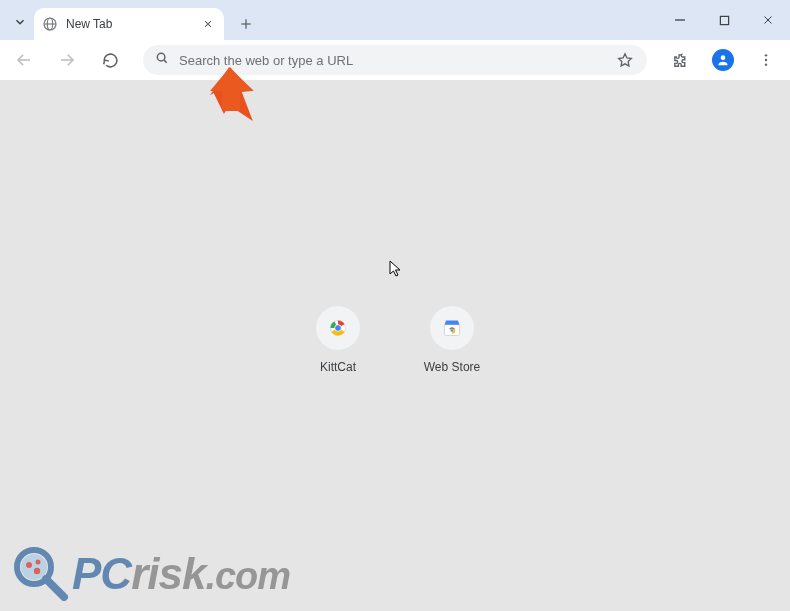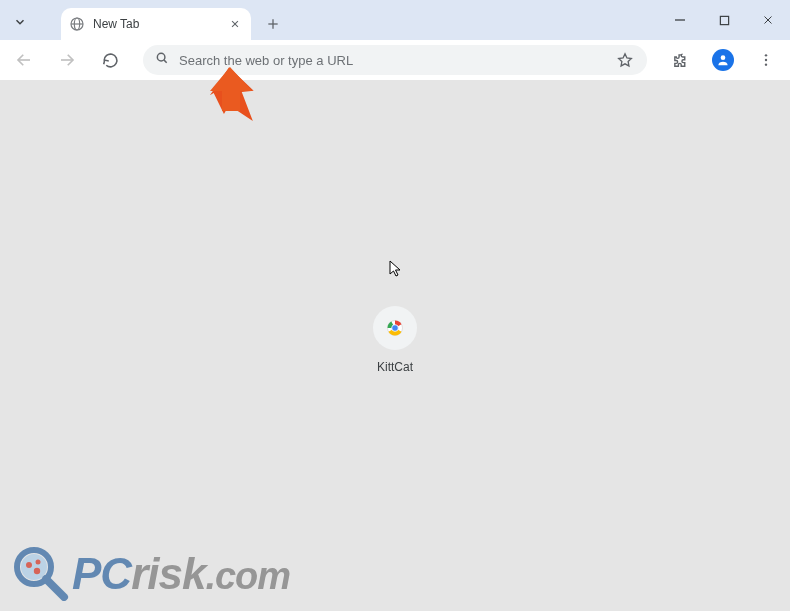--- a/index.html
+++ b/index.html
@@ -25,21 +25,20 @@
 .tab {
   height: 32px;
   background: #ffffff;
   border-radius: 10px 10px 0 0;
   display: flex;
   align-items: center;
   padding: 0 8px;
   min-width: 190px;
   position: relative;
   cursor: pointer;
-  margin-left: 27px;
 }
 .tab .favicon {
   width: 16px; height: 16px;
   margin-right: 8px;
 }
 .tab .title {
   font-size: 12px;
   color: #3c4043;
   flex: 1;
 }
@@ -314,20 +313,34 @@
           <circle cx="12" cy="12" r="9" fill="#fff" stroke="#d8d8d8"></circle>
           <path d="M12 3a9 9 0 0 1 7.8 4.5L12 12z" fill="#ea4335"></path>
           <path d="M19.8 7.5A9 9 0 0 1 12 21l0-9z" fill="#fbbc04" transform="rotate(60 12 12)"></path>
           <path d="M4.2 7.5A9 9 0 0 1 12 3v9z" fill="#34a853" transform="rotate(-30 12 12)"></path>
           <circle cx="12" cy="12" r="4" fill="#4285f4"></circle>
           <circle cx="12" cy="12" r="4" fill="none" stroke="#fff" stroke-width="1"></circle>
         </svg>
       </div>
       <div class="shortcut-label">KittCat</div>
     </div>
+    <div class="shortcut">
+      <div class="shortcut-icon">
+        <svg width="20" height="20" viewBox="0 0 24 24">
+          <rect x="3" y="8" width="18" height="13" rx="1.5" fill="#fff" stroke="#d0d0d0"></rect>
+          <path d="M3 8 L5 3 L19 3 L21 8 Z" fill="#4285f4"></path>
+          <circle cx="12" cy="15" r="4" fill="#fff"></circle>
+          <path d="M12 11a4 4 0 0 1 3.5 2L12 15z" fill="#ea4335"></path>
+          <path d="M15.5 13a4 4 0 0 1-3.5 6v-4z" fill="#fbbc04"></path>
+          <path d="M8.5 13a4 4 0 0 1 3.5-2v4z" fill="#34a853"></path>
+          <circle cx="12" cy="15" r="1.8" fill="#4285f4" stroke="#fff" stroke-width="0.6"></circle>
+        </svg>
+      </div>
+      <div class="shortcut-label">Web Store</div>
+    </div>
   </div>
 
   <div class="cursor-ann">
     <svg width="14" height="18" viewBox="0 0 14 18">
       <path d="M1 1 L1 14 L4.5 11 L7 16 L9 15 L6.5 10 L11 10 Z" fill="#fff" stroke="#000" stroke-width="1"></path>
     </svg>
   </div>
 
   <div class="watermark">
     <div class="logo">

